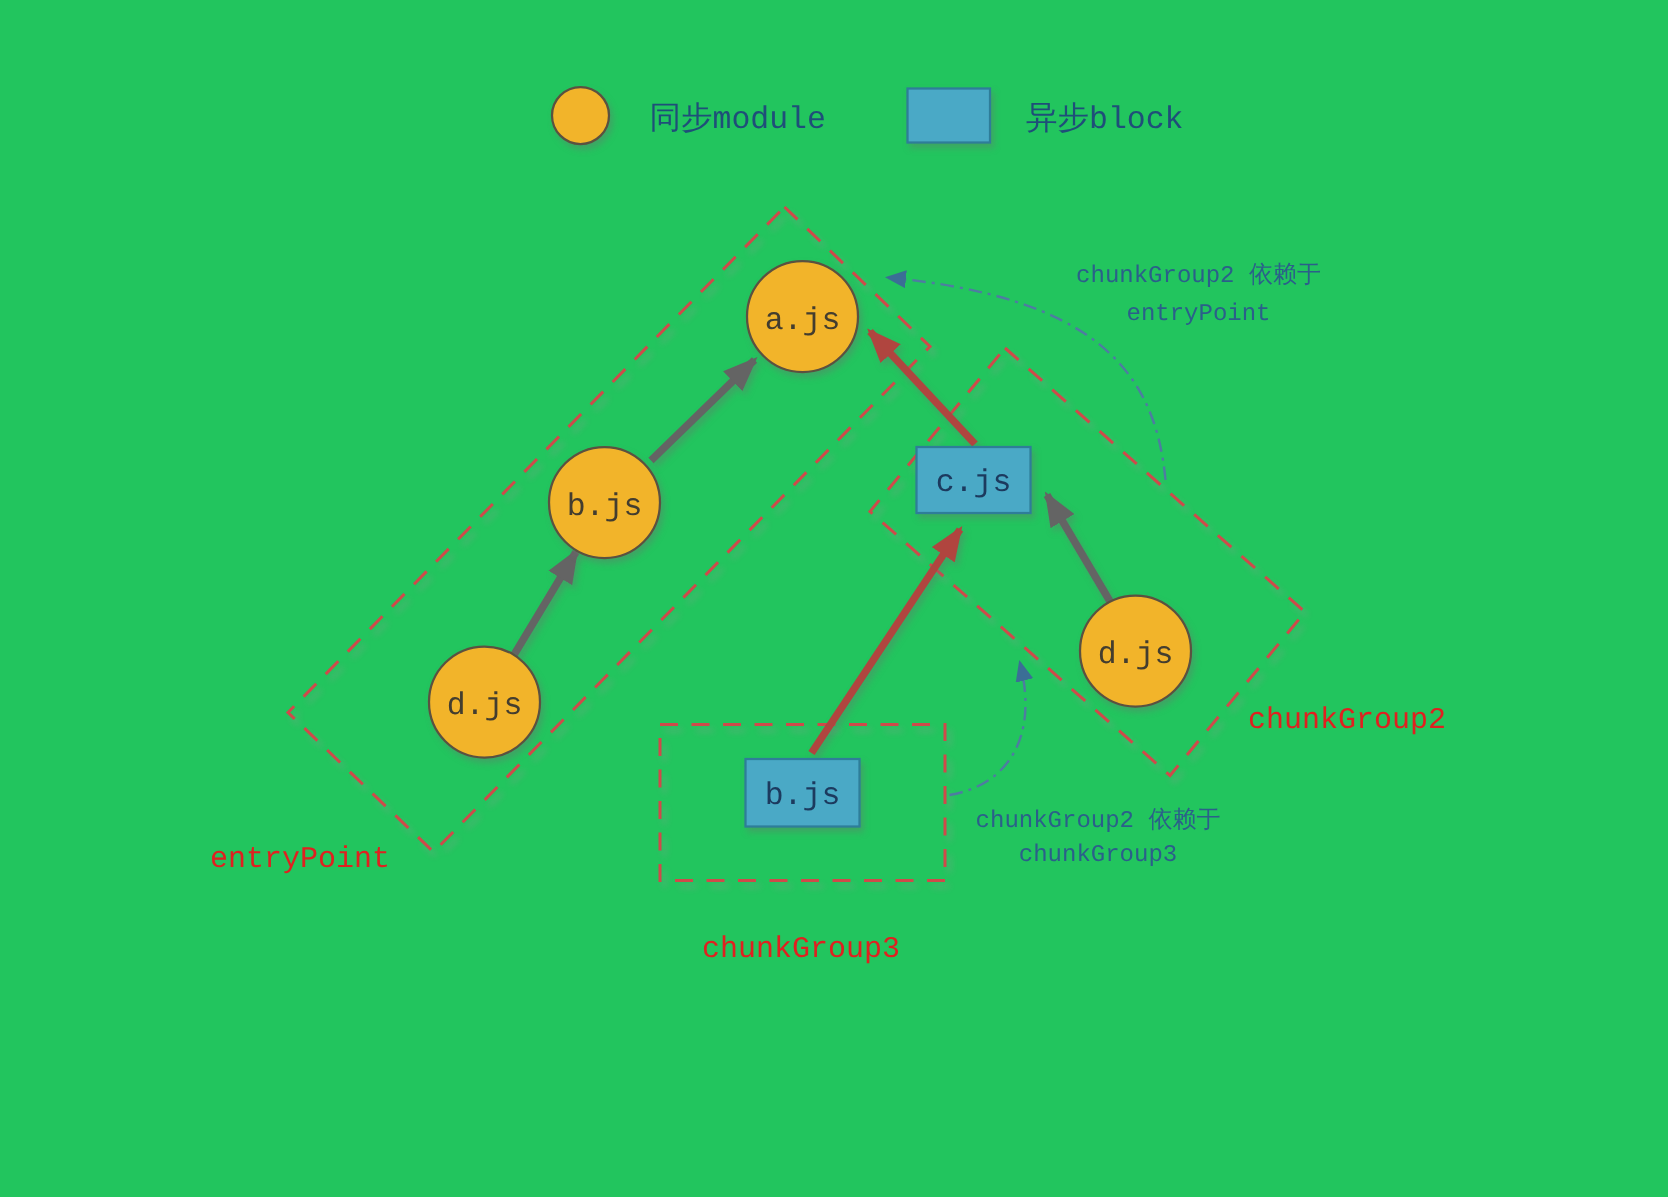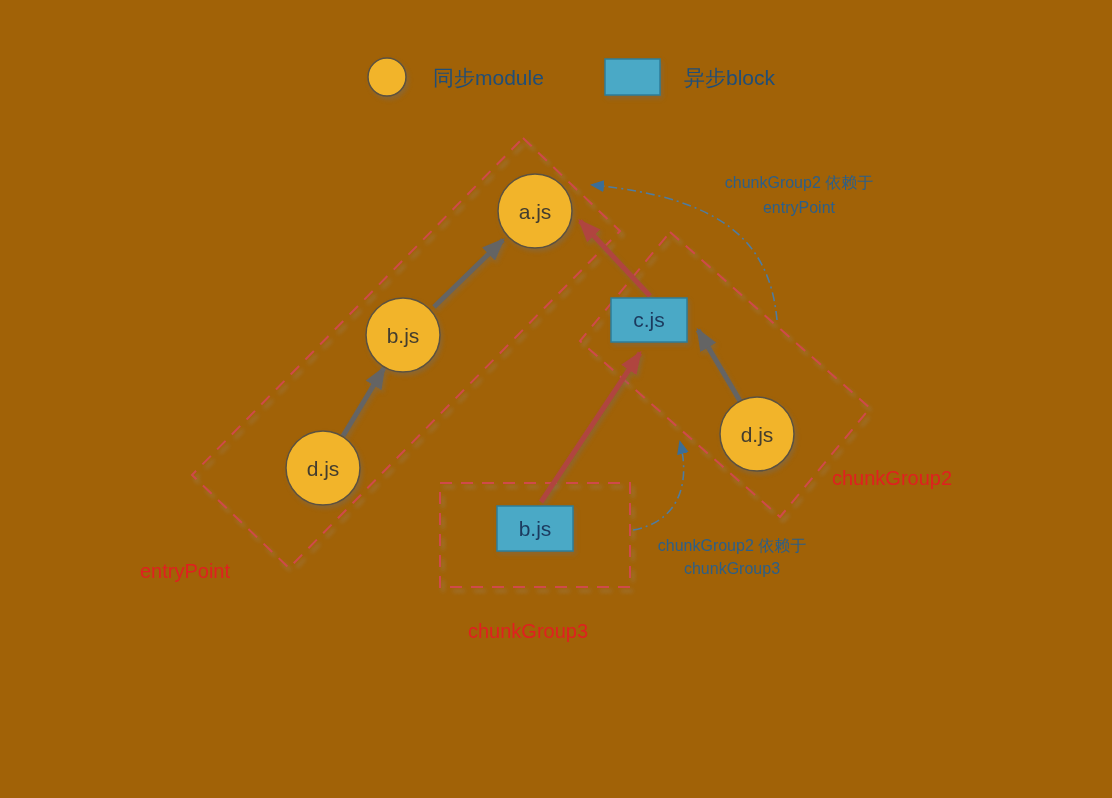--- a/index.html
+++ b/index.html
@@ -1,20 +1,20 @@
 <!DOCTYPE html>
 <html><head>
 <meta charset="utf-8">
 <style>
   html,body{margin:0;padding:0;background:#ffffff;}
   .canvas{
     position:relative;
     width:1112px;height:798px;
-    background:#a16207;
-    font-family:Liberation Sans, sans-serif;
+    background:#22c55e;
+    font-family:Liberation Mono, monospace;
     overflow:hidden;
   }
   svg{display:block;}
   .shadow{filter:drop-shadow(2px 3px 2px rgba(110,110,110,0.38));}
   .shadow-soft{filter:drop-shadow(3px 4px 2px rgba(150,150,150,0.45));}
   .group-box{fill:none;stroke:#cf4a4a;stroke-width:2;stroke-dasharray:12 9;}
   .node-circle{fill:#f2b42a;stroke:#5b5140;stroke-width:1.5;}
   .node-box{fill:#4aa9c6;stroke:#2e7d99;stroke-width:1.5;}
   .circle-label{fill:#433d2f;font-size:21px;text-anchor:middle;}
   .box-label{fill:#1c3a5e;font-size:21px;text-anchor:middle;}

